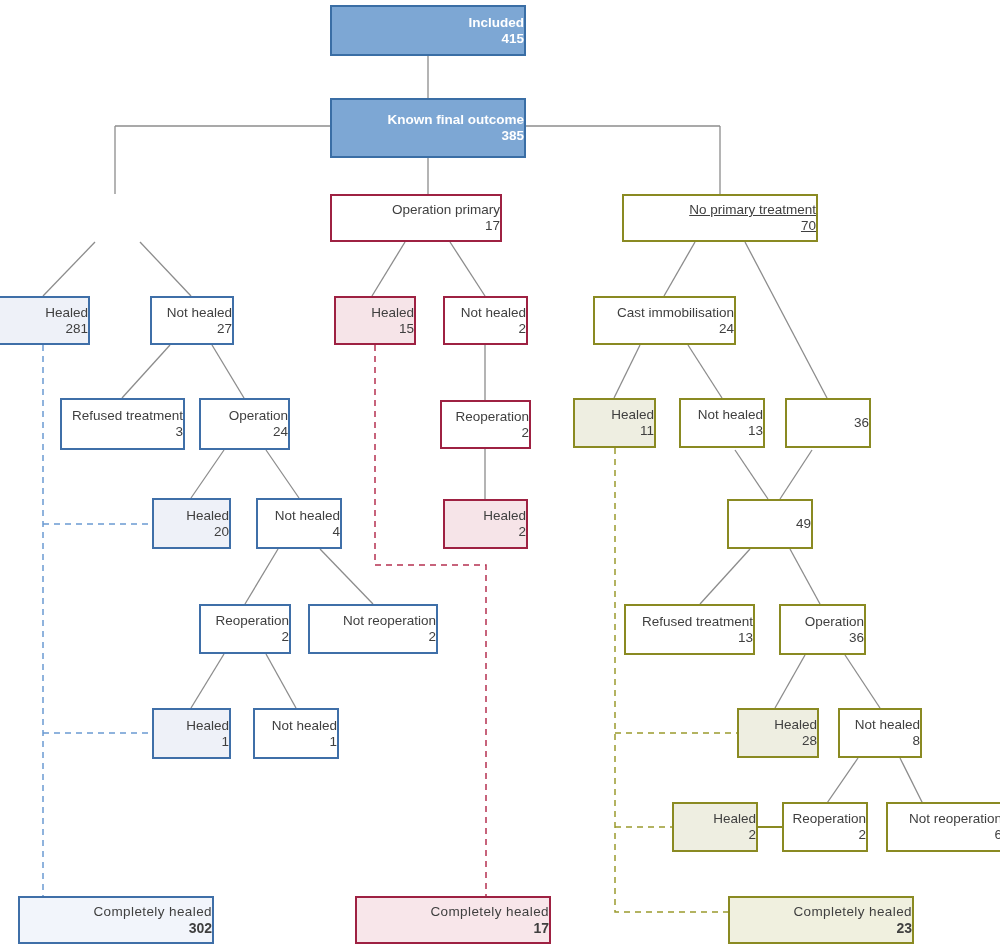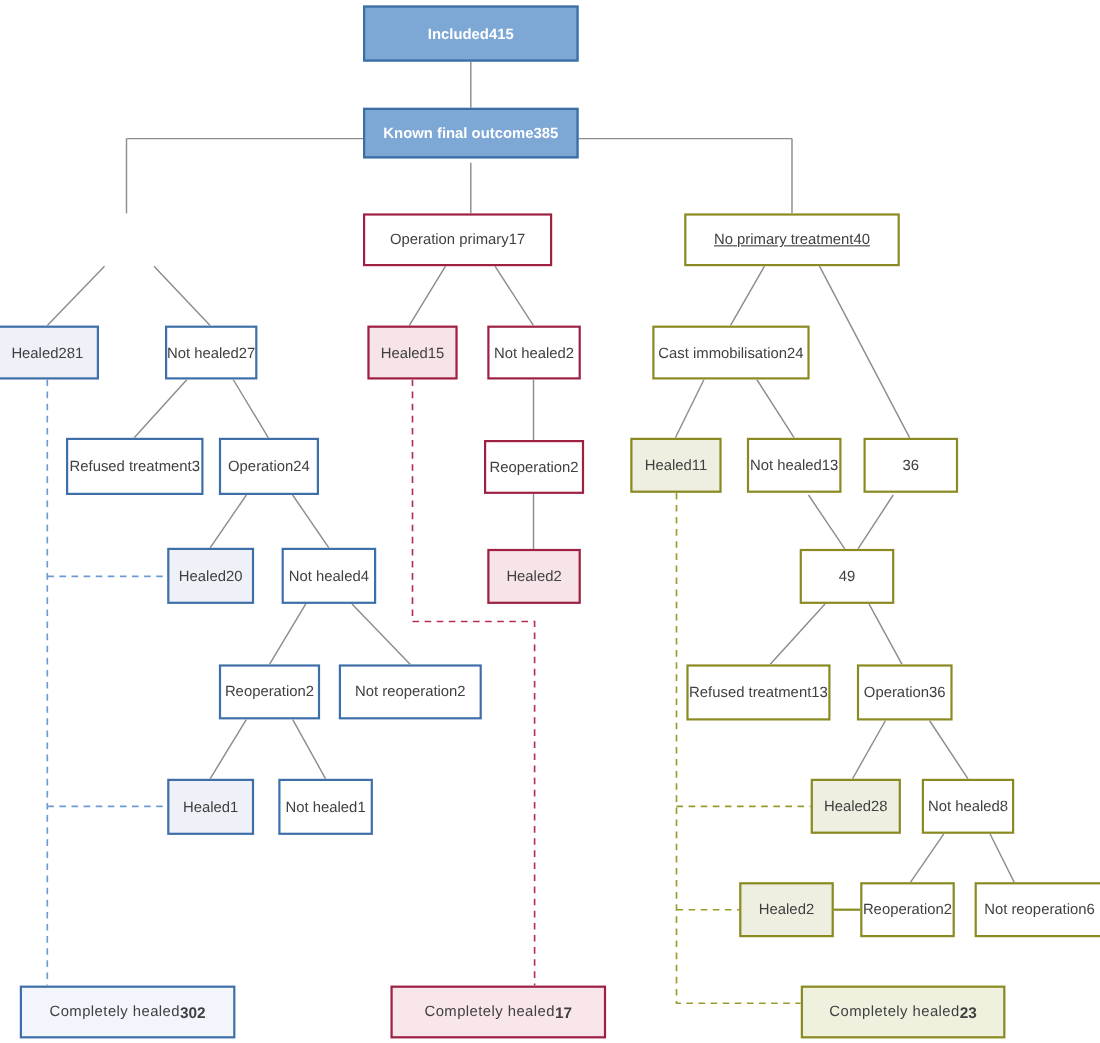--- a/index.html
+++ b/index.html
@@ -4,22 +4,22 @@
 <title>Patient flow diagram</title>
 <style>
   html,body{margin:0;padding:0;background:#ffffff;}
   body{font-family:"Liberation Sans", sans-serif;}
   #stage{position:relative;width:1000px;height:948px;background:#fff;overflow:hidden;}
   #edges{position:absolute;left:0;top:0;width:1000px;height:948px;}
   .node{
     position:absolute;
     box-sizing:border-box;
     display:flex;
-    flex-direction:row;
-    align-items:center;
+    flex-direction:column;
+    align-items:flex-end;
     justify-content:center;
     text-align:center;
     line-height:1.18;
     font-size:13.5px;
     color:#3f3f3f;
     background:#ffffff;
     border:1.6px solid #999;
     z-index:3;
   }
   .node .lbl{display:block;white-space:nowrap;}
@@ -107,21 +107,21 @@
       <path d="M615,733 L737,733"></path>
       <path d="M615,827 L672,827"></path>
     </g>
   </svg>
 
   <div class="node t-blue-head" style="left:330px;top:5px;width:196px;height:51px;">
     <span class="lbl">Included</span>
     <span class="num">415</span>
   </div>
 
-  <div class="node t-blue-head" style="left:330px;top:98px;width:196px;height:46px;">
+  <div class="node t-blue-head" style="left:330px;top:98px;width:196px;height:60px;">
     <span class="lbl">Known final outcome</span>
     <span class="num">385</span>
   </div>
 
 
   <div class="node t-blue-fill" style="left:-4px;top:296px;width:94px;height:49px;">
     <span class="lbl">Healed</span>
     <span class="num">281</span>
   </div>
 
@@ -200,21 +200,21 @@
     <span class="num">2</span>
   </div>
 
   <div class="node t-red-final final" style="left:355px;top:896px;width:196px;height:48px;">
     <span class="lbl">Completely  healed</span>
     <span class="num">17</span>
   </div>
 
   <div class="node t-olive" style="left:622px;top:194px;width:196px;height:48px;text-decoration:underline;">
     <span class="lbl">No primary treatment</span>
-    <span class="num">40</span>
+    <span class="num">70</span>
   </div>
 
   <div class="node t-olive" style="left:593px;top:296px;width:143px;height:49px;">
     <span class="lbl">Cast immobilisation</span>
     <span class="num">24</span>
   </div>
 
   <div class="node t-olive-fill" style="left:573px;top:398px;width:83px;height:50px;">
     <span class="lbl">Healed</span>
     <span class="num">11</span>

